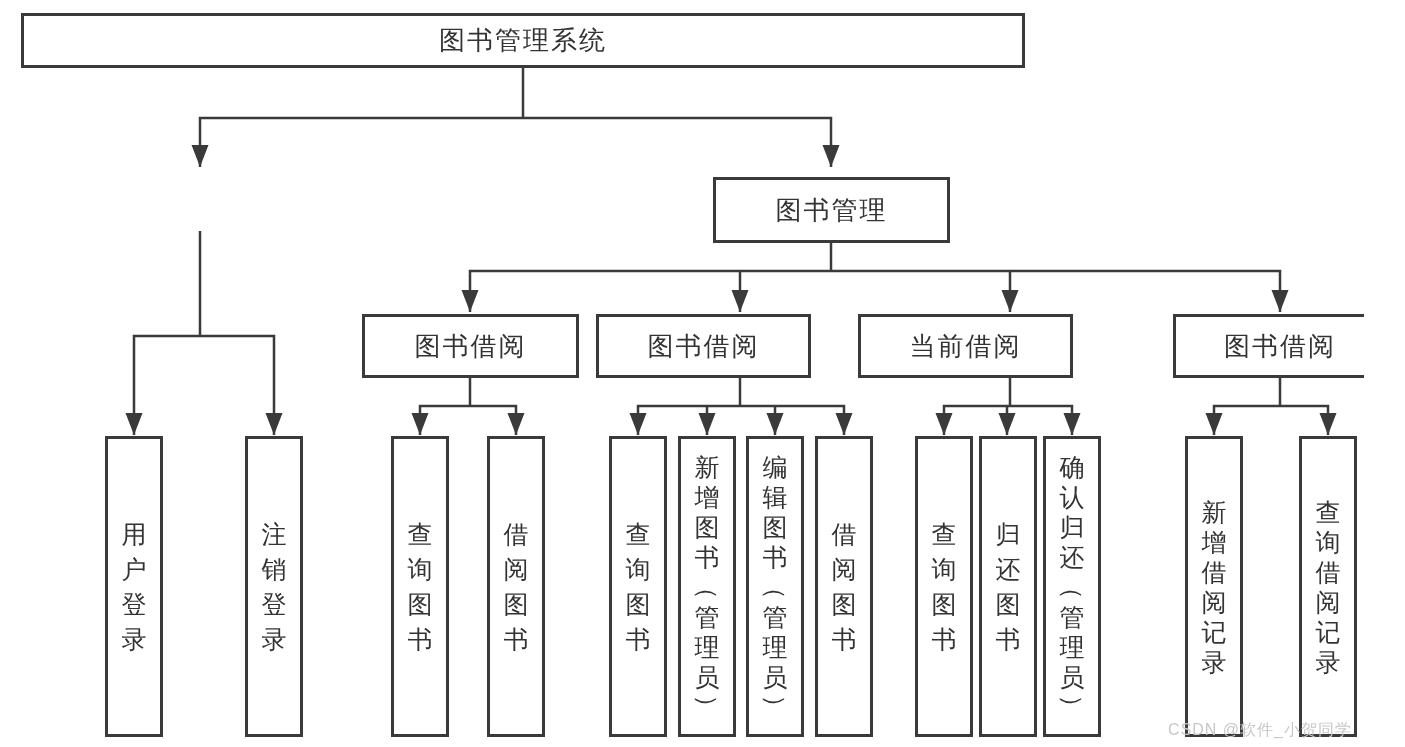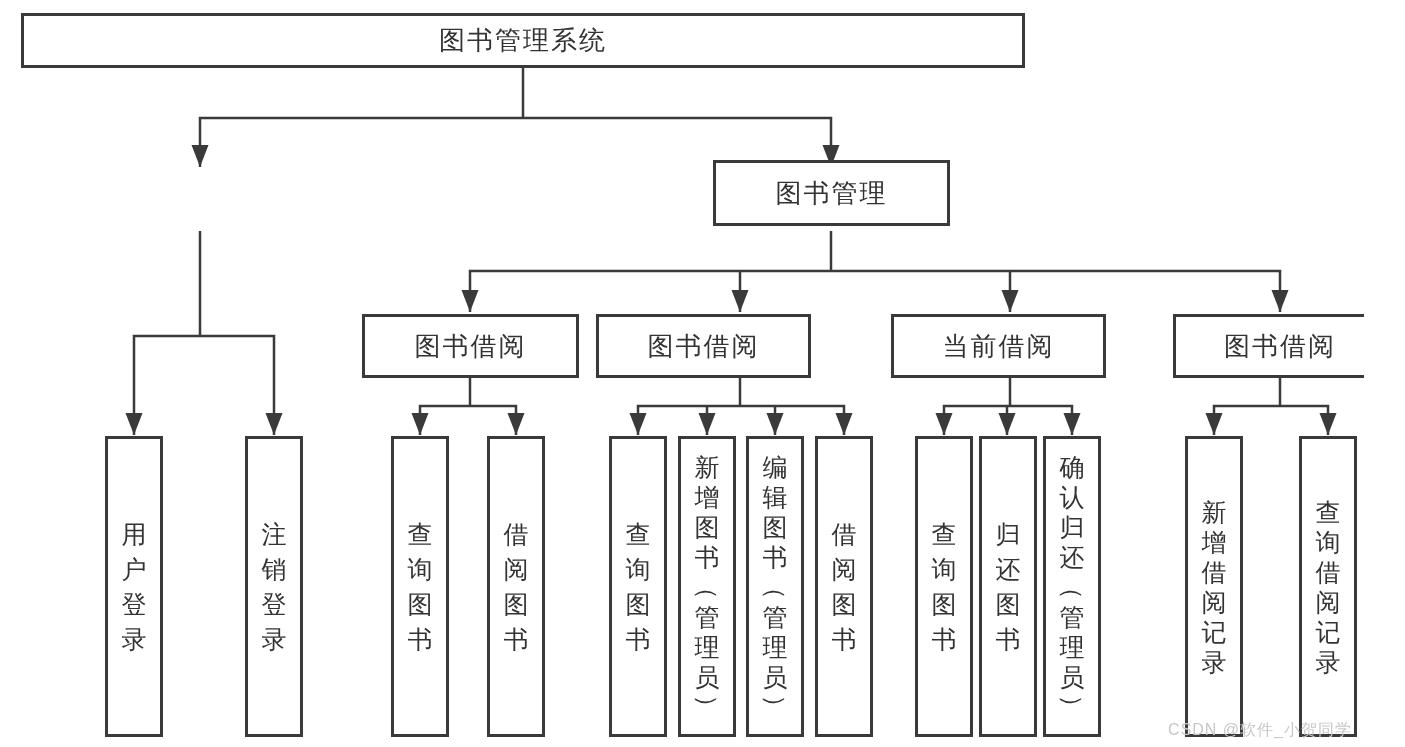--- a/index.html
+++ b/index.html
@@ -77,25 +77,25 @@
       <path d="M944 435 V406 H1072 V435" marker-start="url(#ah)" marker-end="url(#ah)"></path>
       <path d="M1007 406 V435" marker-end="url(#ah)"></path>
 
       <path d="M1280 375 V407"></path>
       <path d="M1214 435 V406 H1328 V435" marker-start="url(#ah)" marker-end="url(#ah)"></path>
     </g>
   </svg>
 
   <div class="node hnode" style="left:21px;top:13px;width:1004px;height:55px">图书管理系统</div>
 
-  <div class="node hnode" style="left:713px;top:160px;width:237px;height:66px">图书管理</div>
+  <div class="node hnode" style="left:713px;top:177px;width:237px;height:66px">图书管理</div>
 
   <div class="node hnode" style="left:362px;top:314px;width:217px;height:64px">图书借阅</div>
   <div class="node hnode" style="left:596px;top:314px;width:215px;height:64px">图书借阅</div>
-  <div class="node hnode" style="left:891px;top:314px;width:215px;height:64px">当前借阅</div>
+  <div class="node hnode" style="left:858px;top:314px;width:215px;height:64px">当前借阅</div>
   <div class="node hnode" style="left:1173px;top:314px;width:214px;height:64px">图书借阅</div>
 
   <div class="node vnode short" style="left:105px;top:436px;width:58px;height:301px">
       <div class="vcol">
         <span>用</span>
         <span>户</span>
         <span>登</span>
         <span>录</span>
       </div>
     </div>

